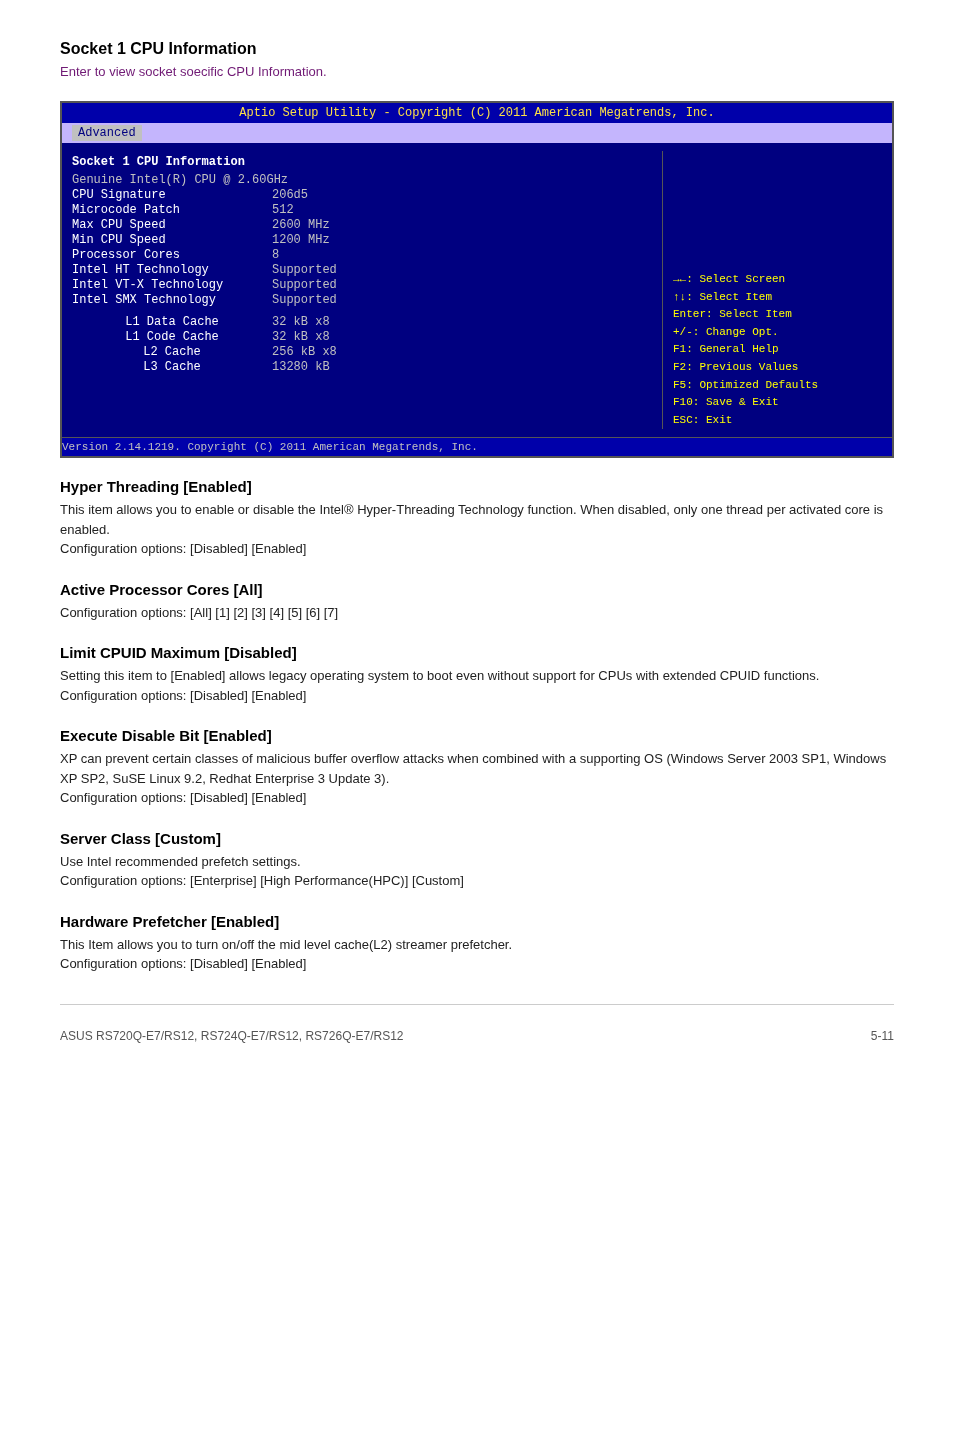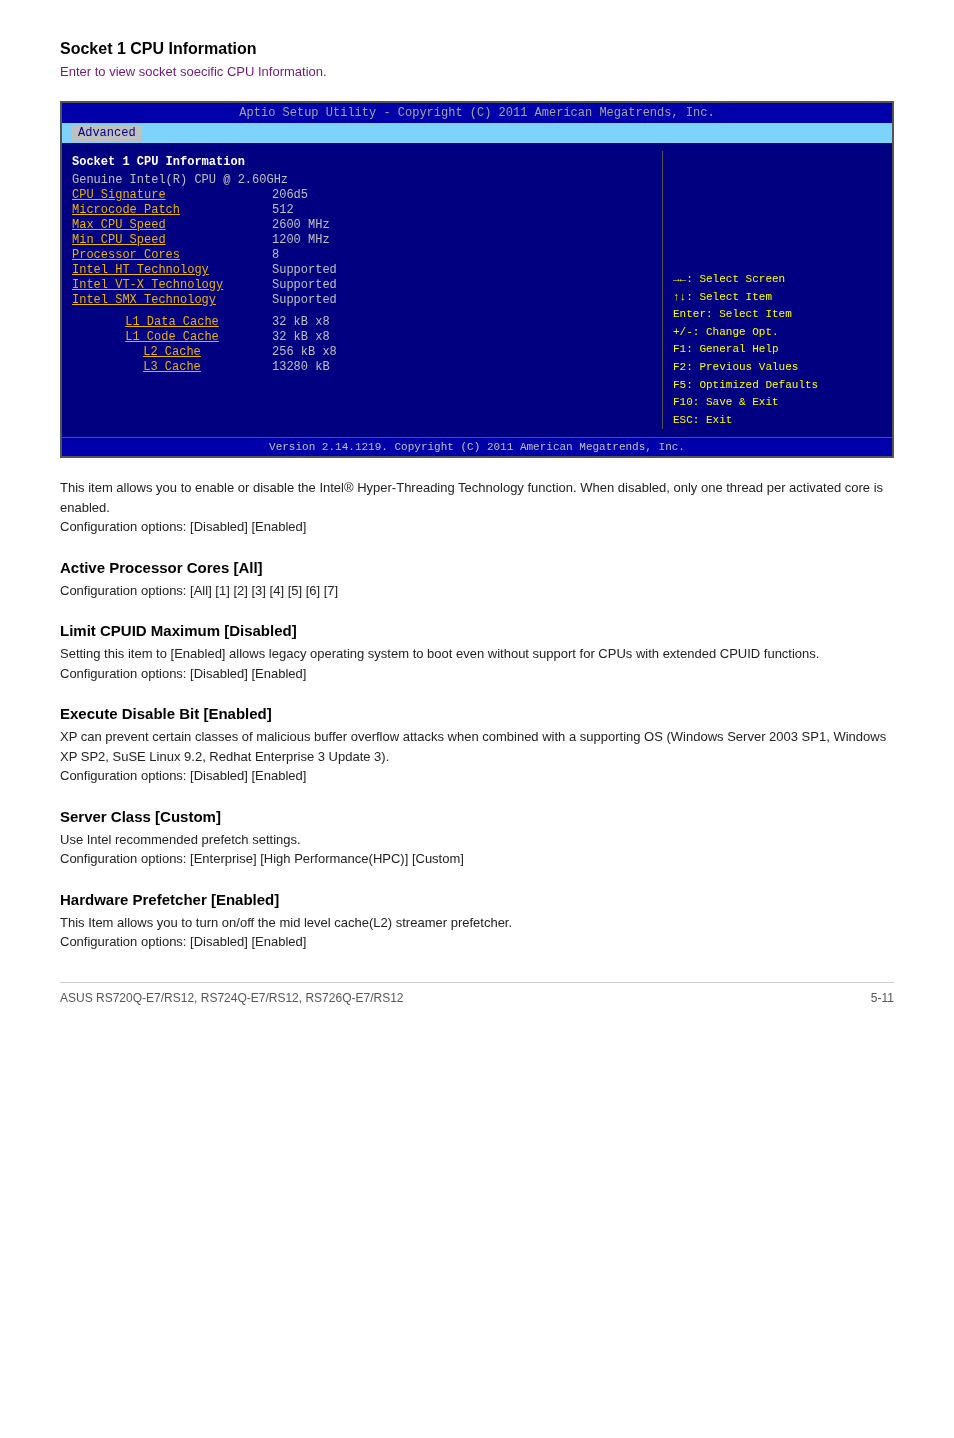--- a/index.html
+++ b/index.html
@@ -32,29 +32,29 @@
       font-family: 'Courier New', Courier, monospace;
       font-size: 12px;
       border: 2px solid #555;
       padding: 0;
       margin-bottom: 20px;
       width: 100%;
     }
 
     .bios-header {
       background: #0000aa;
-      color: #a3a3a3;
+      color: #fde047;
       text-align: center;
       padding: 3px 0;
       font-family: 'Courier New', Courier, monospace;
       font-size: 12px;
     }
 
     .bios-tab-bar {
-      background: #7dd3fc;
+      background: #c4b5fd;
       padding: 2px 10px;
       display: flex;
       gap: 4px;
     }
 
     .bios-tab {
       font-family: 'Courier New', Courier, monospace;
       font-size: 12px;
       padding: 1px 6px;
       color: #c0c0c0;
@@ -91,38 +91,37 @@
       margin-left: 24px;
     }
 
     .bios-row {
       display: flex;
       margin: 1px 0;
     }
 
     .bios-label {
       min-width: 200px;
-      color: #eab308;
-      text-decoration: underline;
+      color: #ffffff;
     }
 
     .bios-value {
       color: #c0c0c0;
     }
 
     .bios-section-title {
       font-weight: bold;
       color: #ffffff;
       margin: 4px 0 2px 0;
     }
 
     .bios-footer {
       background: #0000aa;
       color: #c0c0c0;
-      text-align: center;
+      text-align: left;
       padding: 3px 0;
       font-family: 'Courier New', Courier, monospace;
       font-size: 11px;
       border-top: 1px solid #555;
     }
 
     
     .content-section {
       margin-bottom: 22px;
     }
@@ -136,21 +135,21 @@
     .content-section .desc {
       font-size: 13px;
       color: #222;
       line-height: 1.5;
     }
 
     
     .page-footer {
       border-top: 1px solid #ccc;
       margin-top: 30px;
-      padding-top: 8px;
+      padding-top: 24px;
       display: flex;
       justify-content: space-between;
       font-size: 12px;
       color: #555;
     }
 
     .bios-sidebar-line {
       line-height: 1.6;
     }
   </style>
@@ -234,20 +233,21 @@
         <div class="bios-sidebar-line">F5: Optimized Defaults</div>
         <div class="bios-sidebar-line">F10: Save &amp; Exit</div>
         <div class="bios-sidebar-line">ESC: Exit</div>
       </div>
   </div>
   <div class="bios-footer">Version 2.14.1219. Copyright (C) 2011 American Megatrends, Inc.</div>
 </div>
 
 <div id="content-sections-container">
     <div class="content-section">
+      <div class="title">Hyper Threading [Enabled]</div>
       <div class="desc">This item allows you to enable or disable the Intel® Hyper-Threading Technology function. When disabled, only one thread per activated core is enabled.<br>Configuration options: [Disabled] [Enabled]</div>
     </div>
     <div class="content-section">
       <div class="title">Active Processor Cores [All]</div>
       <div class="desc">Configuration options: [All] [1] [2] [3] [4] [5] [6] [7]</div>
     </div>
     <div class="content-section">
       <div class="title">Limit CPUID Maximum [Disabled]</div>
       <div class="desc">Setting this item to [Enabled] allows legacy operating system to boot even without support for CPUs with extended CPUID functions.<br>Configuration options: [Disabled] [Enabled]</div>
     </div>

